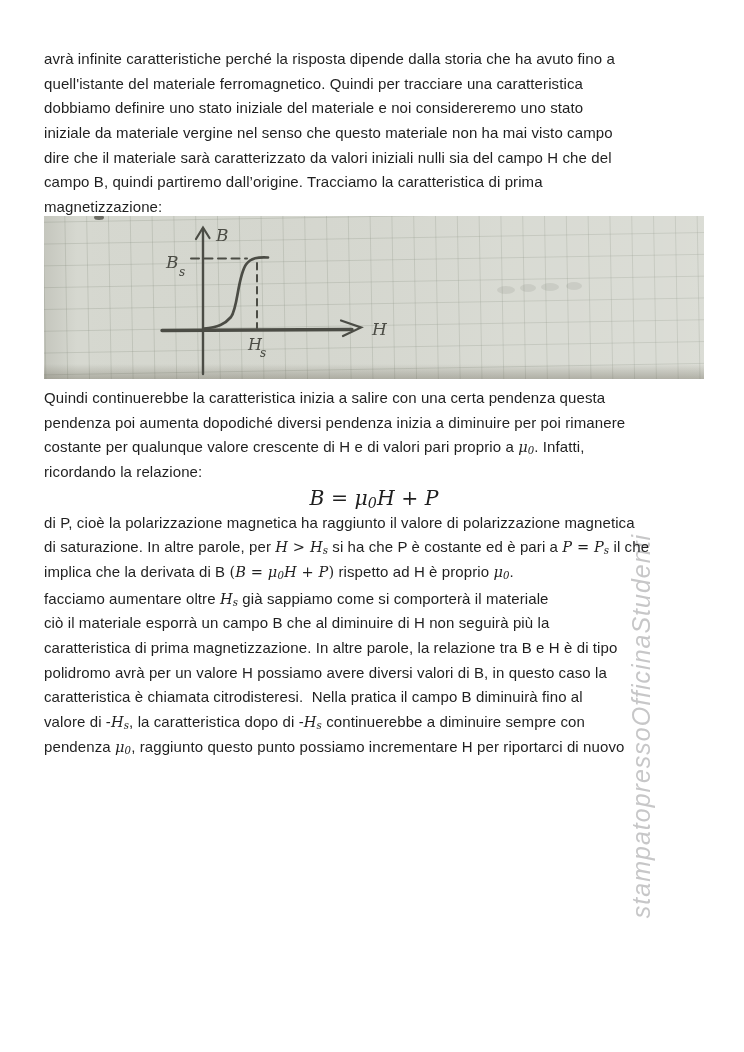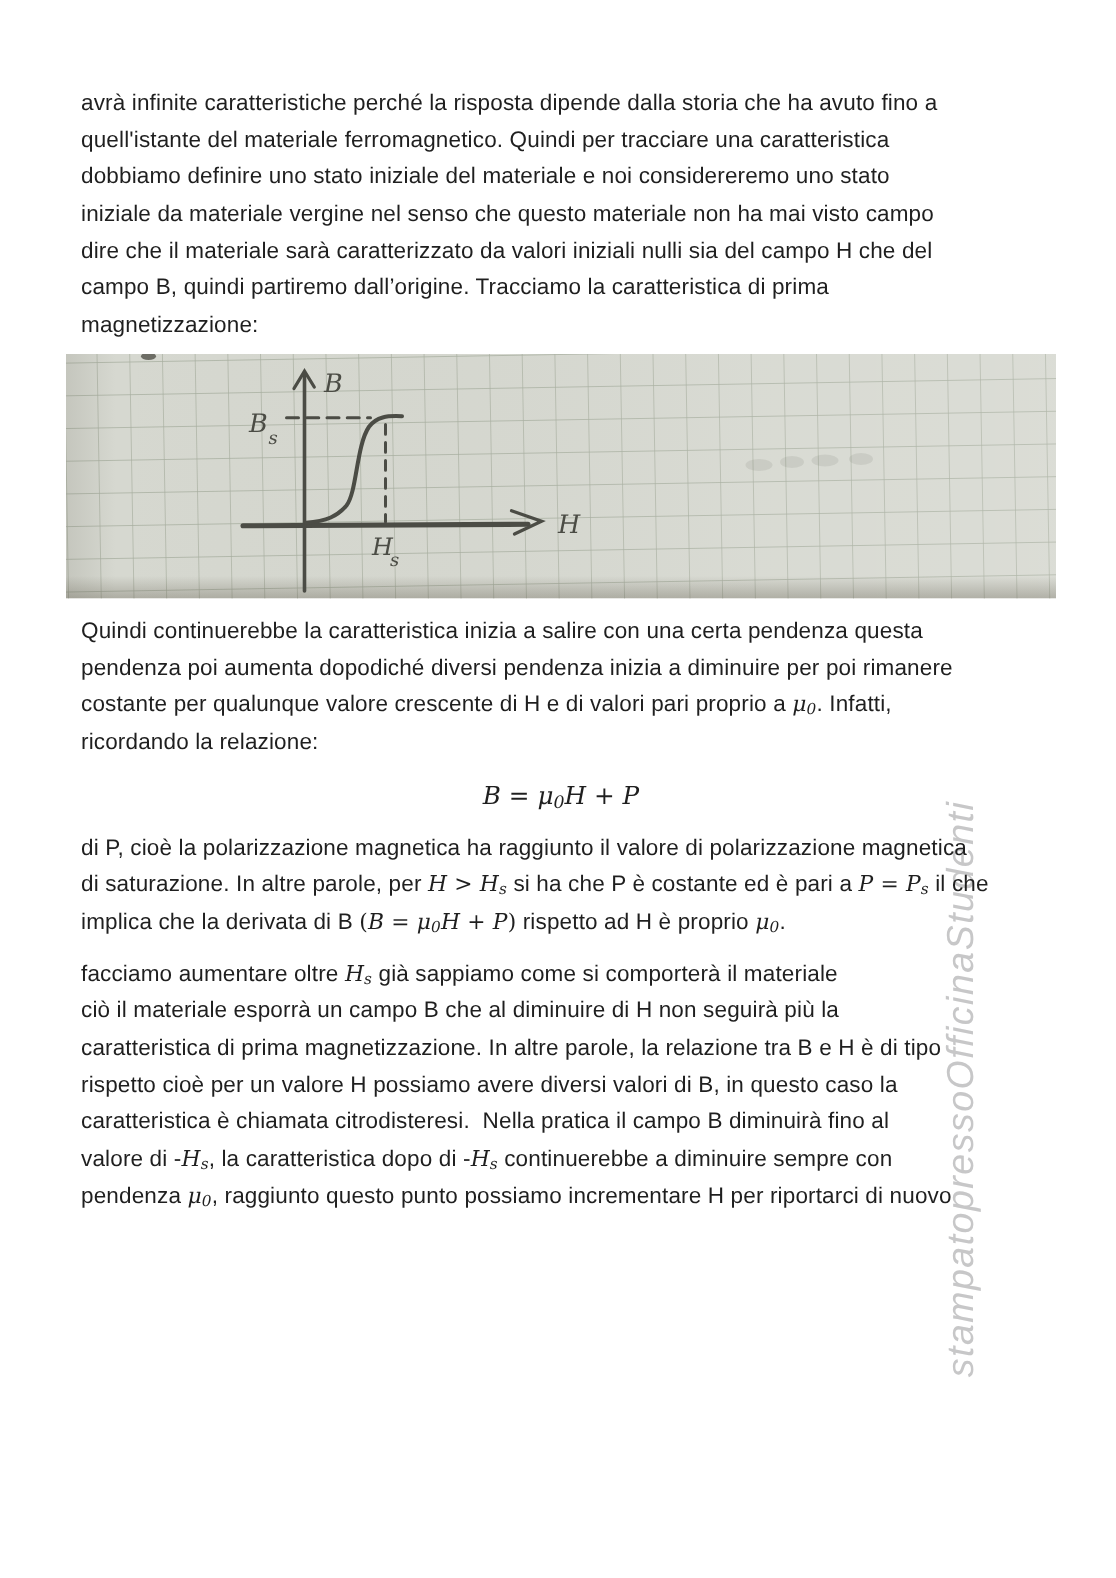--- a/index.html
+++ b/index.html
@@ -7,34 +7,34 @@
     width:744px;height:1052px;
     background:#ffffff;
     font-family:"Liberation Sans",sans-serif;
     color:#1f1f1f;
     position:relative;
     overflow:hidden;
   }
   .content{
     position:absolute;left:44px;top:47px;width:660px;z-index:2;
   }
-  .para{margin:10px;}
+  .para{margin:0;}
   .line{
     white-space:pre;
     height:24.7px;line-height:24.7px;
     font-size:15px;
     letter-spacing:0.1px;
   }
   .rt{font-family:"Liberation Sans",sans-serif;}
   .ri{font-family:"DejaVu Serif",serif;font-style:italic;font-size:0.97em;}
   .ro{font-family:"DejaVu Serif",serif;font-style:normal;font-size:0.97em;}
   .rs{font-family:"DejaVu Serif",serif;font-style:italic;font-size:0.68em;vertical-align:-0.22em;}
   .equation{
     text-align:center;
-    font-size:17px;
+    font-size:21px;
     height:26px;line-height:26px;
     white-space:pre;
   }
   .figure{
     width:660px;height:163px;
     margin:-4px 0 7px 0;
     position:relative;
   }
   .para-p4{margin-top:2px;}
   .watermark{
@@ -120,18 +120,18 @@
     <div class="equation"><span class="ri">B</span><span class="ro"> = </span><span class="ri">μ</span><span class="rs">0</span><span class="ri">H</span><span class="ro"> + </span><span class="ri">P</span></div>
     <div class="para">
       <div class="line"><span class="rt">di P, cioè la polarizzazione magnetica ha raggiunto il valore di polarizzazione magnetica</span></div>
       <div class="line"><span class="rt">di saturazione. In altre parole, per </span><span class="ri">H</span><span class="ro"> &gt; </span><span class="ri">H</span><span class="rs">s</span><span class="rt"> si ha che P è costante ed è pari a </span><span class="ri">P</span><span class="ro"> = </span><span class="ri">P</span><span class="rs">s</span><span class="rt"> il che</span></div>
       <div class="line"><span class="rt">implica che la derivata di B </span><span class="ro">(</span><span class="ri">B</span><span class="ro"> = </span><span class="ri">μ</span><span class="rs">0</span><span class="ri">H</span><span class="ro"> + </span><span class="ri">P</span><span class="ro">)</span><span class="rt"> rispetto ad H è proprio </span><span class="ri">μ</span><span class="rs">0</span><span class="rt">.</span></div>
     </div>
     <div class="para para-p4">
       <div class="line"><span class="rt">facciamo aumentare oltre </span><span class="ri">H</span><span class="rs">s</span><span class="rt"> già sappiamo come si comporterà il materiale</span></div>
       <div class="line"><span class="rt">ciò il materiale esporrà un campo B che al diminuire di H non seguirà più la</span></div>
       <div class="line"><span class="rt">caratteristica di prima magnetizzazione. In altre parole, la relazione tra B e H è di tipo</span></div>
-      <div class="line"><span class="rt">rispetto cioè per un valore H possiamo avere diversi valori di B, in questo caso la</span></div>
+      <div class="line"><span class="rt">polidromo avrà per un valore H possiamo avere diversi valori di B, in questo caso la</span></div>
       <div class="line"><span class="rt">caratteristica è chiamata citrodisteresi.  Nella pratica il campo B diminuirà fino al</span></div>
       <div class="line"><span class="rt">valore di -</span><span class="ri">H</span><span class="rs">s</span><span class="rt">, la caratteristica dopo di -</span><span class="ri">H</span><span class="rs">s</span><span class="rt"> continuerebbe a diminuire sempre con</span></div>
       <div class="line"><span class="rt">pendenza </span><span class="ri">μ</span><span class="rs">0</span><span class="rt">, raggiunto questo punto possiamo incrementare H per riportarci di nuovo</span></div>
     </div>
   </div>
 
 </body></html>

